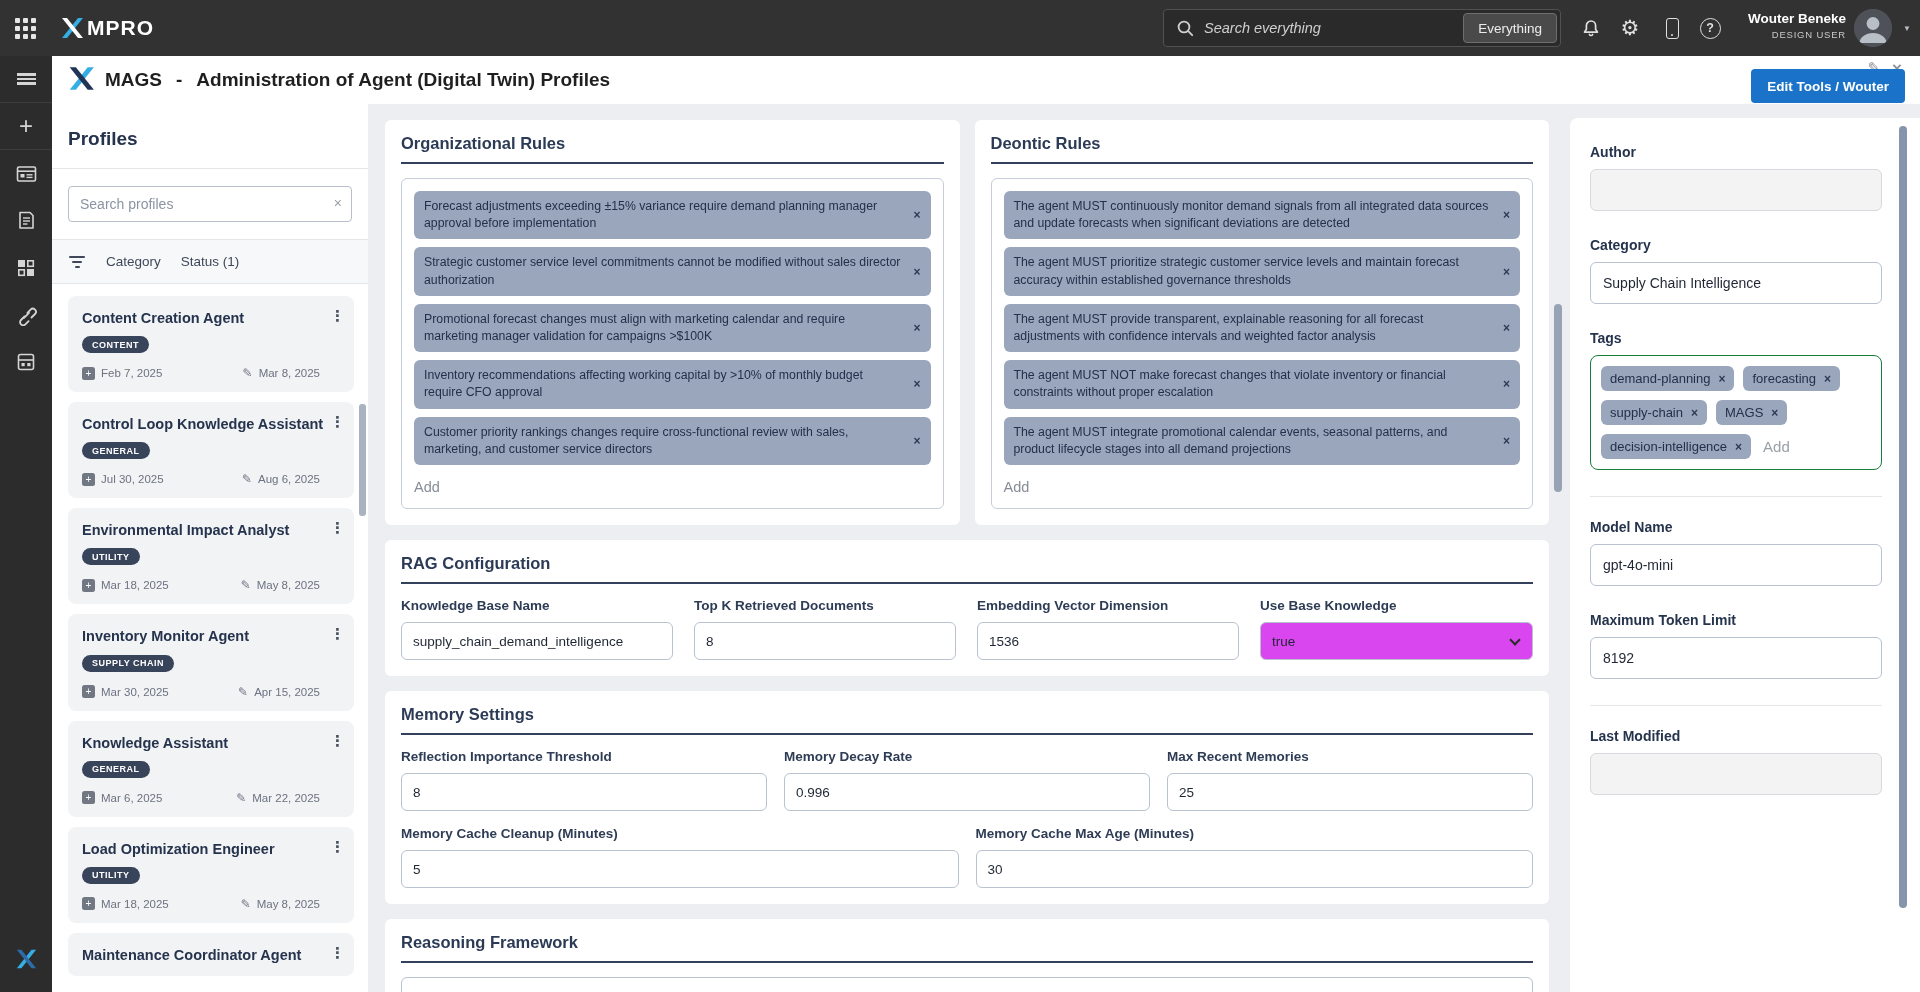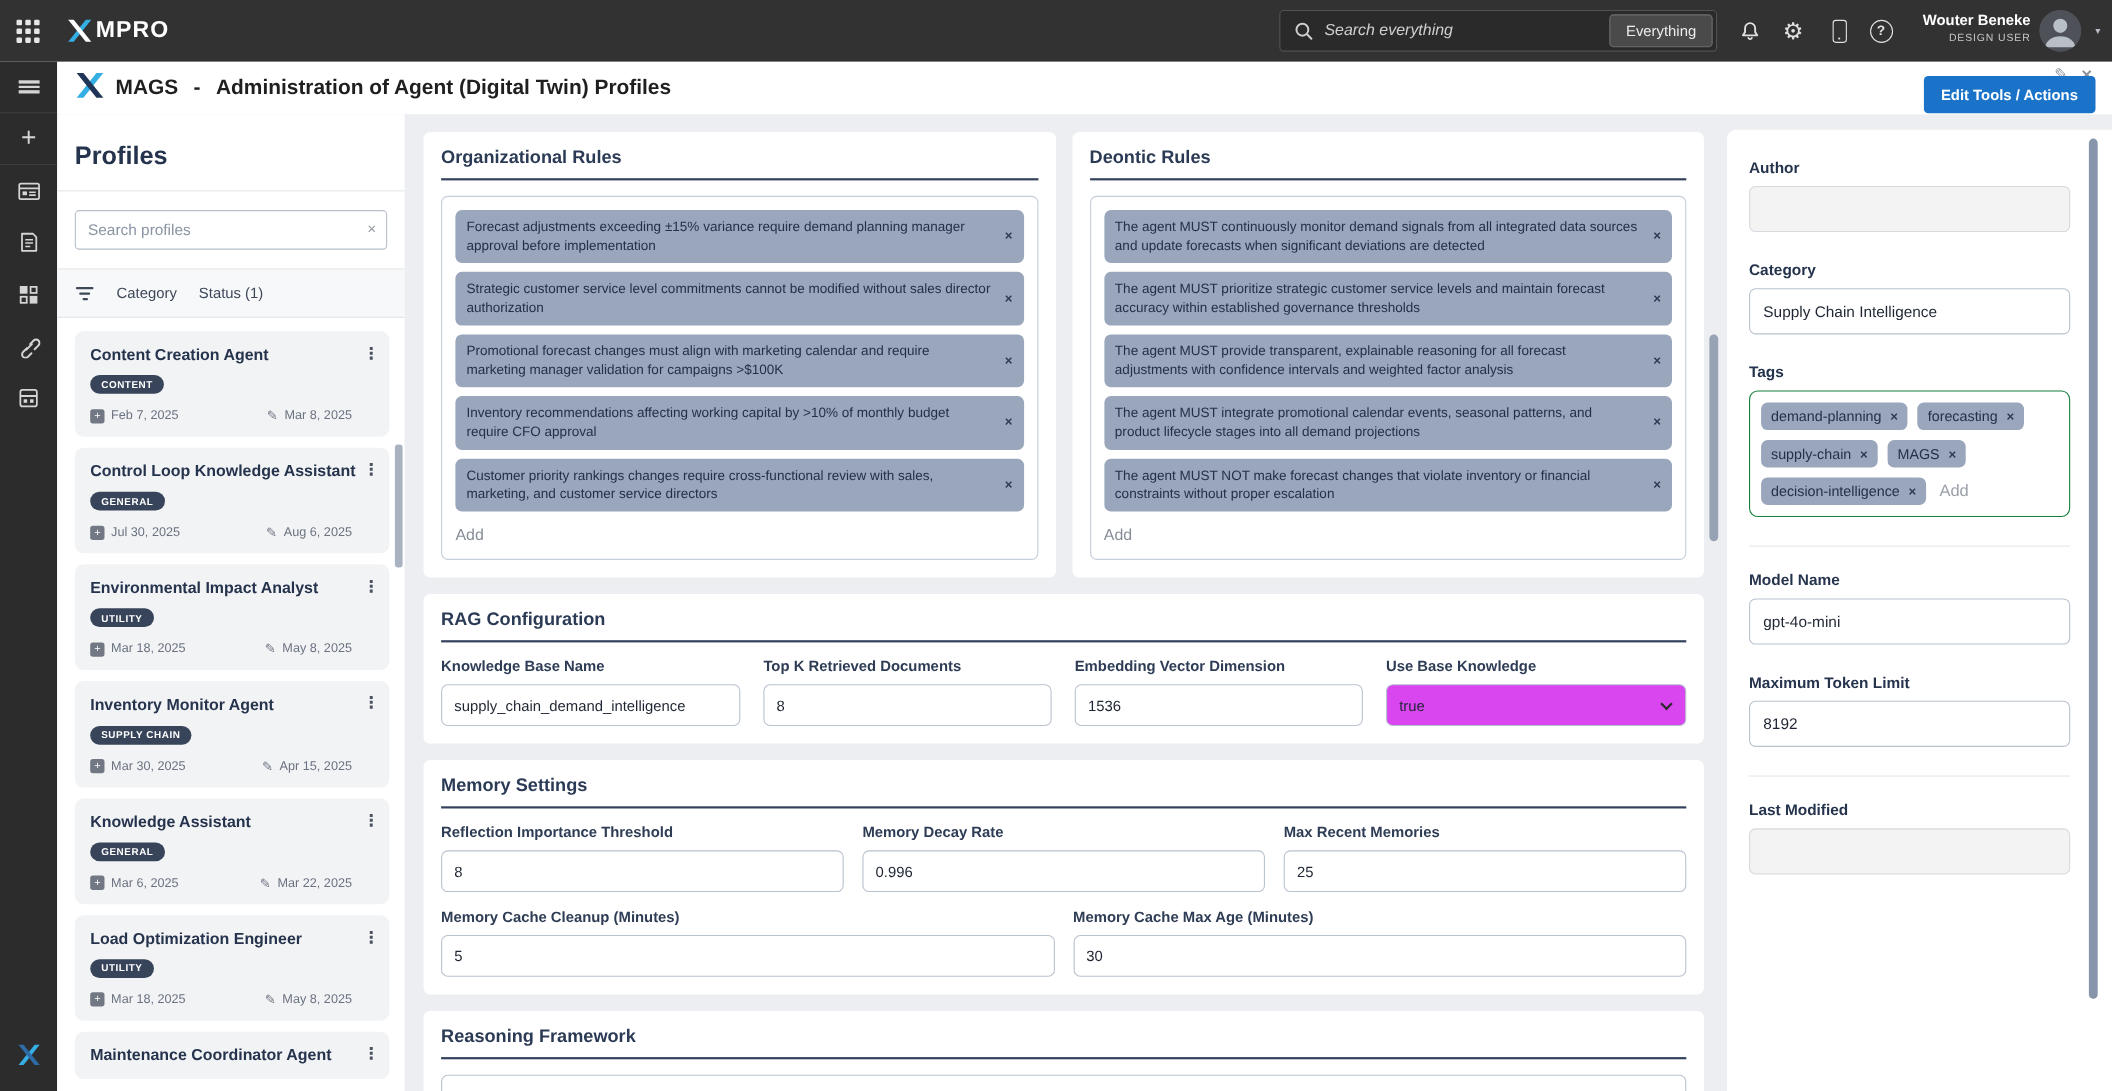--- a/index.html
+++ b/index.html
@@ -52,21 +52,21 @@
   .page-hd .pg-title { font-size:19px; font-weight:700; color:#1f1f1f; }
   .hd-float { position:absolute; top:3px; right:18px; display:flex; gap:12px; color:#8d929b; z-index:2; }
   .pencil-icon::before { content:"✎"; font-size:15px; }
   .close-icon::before { content:"×"; font-size:17px; font-weight:700; }
   .edit-btn { position:absolute; top:13px; right:15px; height:34px; background:#1a73c8; color:#fff; border:none; border-radius:4px; font-size:13.5px; font-weight:700; padding:0 16px; font-family:inherit; z-index:3; cursor:pointer; }
 
   .content { display:flex; flex:1; min-height:0; }
 
   
   .pp { width:316px; background:#fff; flex:none; position:relative; padding:24px 12px 0 16px; overflow:hidden; }
-  .pp-heading { font-size:23px; font-weight:700; color:#25334d; padding-bottom:18px; }
+  .pp-heading { font-size:19px; font-weight:700; color:#25334d; padding-bottom:18px; }
   .pp-rule { border-top:1px solid #e4e6ea; margin:0 -12px 0 -16px; }
   .pp-search { position:relative; margin:17px 4px 17px 0; }
   .pp-search input { width:100%; height:36px; border:1px solid #b6bfca; border-radius:4px; padding:0 28px 0 11px; font-size:14px; color:#3e4859; font-family:inherit; }
   .pp-search input::placeholder { color:#8a94a3; }
   .clear-x { position:absolute; right:10px; top:9px; color:#9aa0a8; font-size:14px; cursor:pointer; }
   .clear-x::before { content:"×"; }
   .filter-row { margin:0 -12px 0 -16px; padding:14px 16px; border-top:1px solid #e4e6ea; border-bottom:1px solid #e4e6ea; background:#f7f8f9; display:flex; align-items:center; gap:20px; font-size:13.5px; color:#3e4859; }
   .funnel { display:flex; flex-direction:column; align-items:center; gap:3px; width:18px; cursor:pointer; }
   .funnel i { display:block; height:2px; background:#3e4859; border-radius:1px; }
   .funnel i:nth-child(1){width:16px;} .funnel i:nth-child(2){width:10px;} .funnel i:nth-child(3){width:5px;}
@@ -251,21 +251,21 @@
           </svg>
       </span>
       <span class="app-name">MAGS</span>
       <span class="sep">-</span>
       <span class="pg-title">Administration of Agent (Digital Twin) Profiles</span>
     </div>
     <div class="hd-float">
       <span class="pencil-icon"></span>
       <span class="close-icon"></span>
     </div>
-    <button class="edit-btn">Edit Tools / Actions</button>
+    <button class="edit-btn">Edit Tools / Wouter</button>
 
     <div class="content">
 
       <div class="pp">
         <div class="pp-heading">Profiles</div>
         <div class="pp-rule"></div>
         <div class="pp-search">
           <input placeholder="Search profiles" style="">
           <span class="clear-x"></span>
         </div>
@@ -389,22 +389,22 @@
               <div class="chip"><span>Customer priority rankings changes require cross-functional review with sales, marketing, and customer service directors</span><span class="chip-x"></span></div>
               <span class="add-link">Add</span>
             </div>
           </div>
           <div class="card rules-card">
             <div class="sec-title">Deontic Rules</div>
             <div class="rules-box">
               <div class="chip"><span>The agent MUST continuously monitor demand signals from all integrated data sources and update forecasts when significant deviations are detected</span><span class="chip-x"></span></div>
               <div class="chip"><span>The agent MUST prioritize strategic customer service levels and maintain forecast accuracy within established governance thresholds</span><span class="chip-x"></span></div>
               <div class="chip"><span>The agent MUST provide transparent, explainable reasoning for all forecast adjustments with confidence intervals and weighted factor analysis</span><span class="chip-x"></span></div>
+              <div class="chip"><span>The agent MUST NOT make forecast changes that violate inventory or financial constraints without proper escalation</span><span class="chip-x"></span></div>
               <div class="chip"><span>The agent MUST integrate promotional calendar events, seasonal patterns, and product lifecycle stages into all demand projections</span><span class="chip-x"></span></div>
-              <div class="chip"><span>The agent MUST NOT make forecast changes that violate inventory or financial constraints without proper escalation</span><span class="chip-x"></span></div>
               <span class="add-link">Add</span>
             </div>
           </div>
         </div>
 
         <div class="card wide-card">
           <div class="sec-title">RAG Configuration</div>
           <div class="rag-grid">
             <div>
               <div class="f-label">Knowledge Base Name</div>

